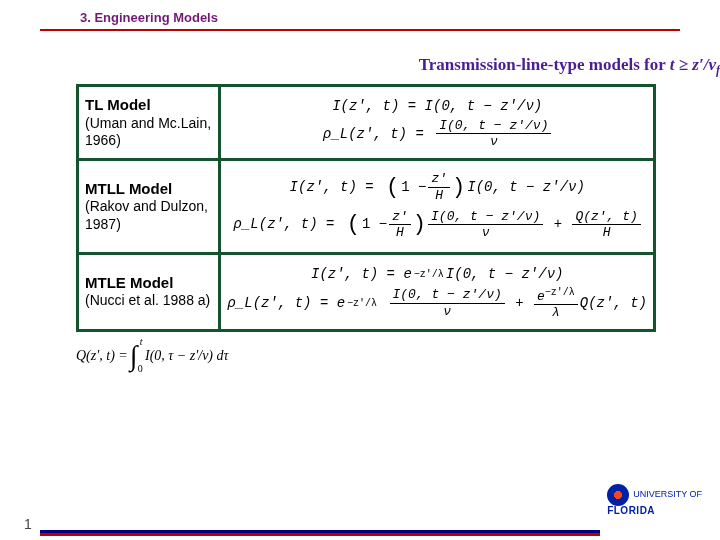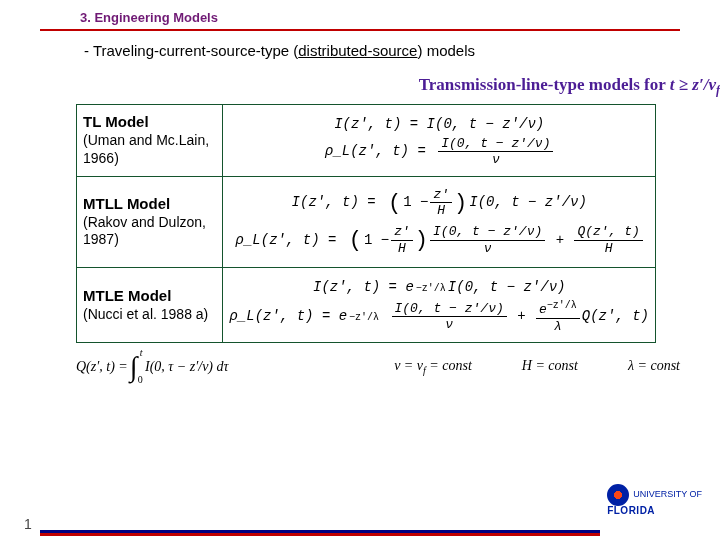--- a/index.html
+++ b/index.html
@@ -39,21 +39,21 @@
     color: #4c1d95;
   }
   .subtitle .var { font-style: italic; }
   .subtitle .sub { font-size: 12px; vertical-align: sub; font-style: italic; }
   .tbl {
     margin: 0 60px 0 76px;
     border-collapse: collapse;
     width: 580px;
   }
   .tbl td {
-    border: 1px solid #14532d;
+    border: 3px solid #14532d;
     padding: 8px 6px;
     vertical-align: middle;
     margin-left: 28px;
   }
   .mname {
     width: 175px;
     font-size: 14px;
     line-height: 1.25;
   }
   .mname .mt { font-weight: bold; font-family: "Segoe UI", Tahoma, sans-serif; font-size: 15px; }
@@ -116,23 +116,20 @@
     background: radial-gradient(circle, #fa4616 30%, #0021a5 31%);
   }
 </style>
 </head>
 <body>
 
 <div class="header">3. Engineering Models</div>
 <div class="header-line"></div>
 
 <div class="intro">
-  <div style="padding-left:36px">
-    <span>- Traveling-current-source-type (</span><span class="underline">distributed-source</span><span>) models</span>
-  </div>
 </div>
 
 <div class="subtitle">
   <span>Transmission-line-type models for </span><span class="var">t ≥ z′/v</span><span class="sub">f</span>
 </div>
 
 <table class="tbl">
 
   <tbody>
       <tr>
@@ -215,25 +212,20 @@
   </tr>
 </tbody>
   </table>
 
 <div class="bottom-row">
   <div class="qint">
     <i>Q(z′, t) =</i>
     <span class="intsym">∫<span class="intlim-top">t</span><span class="intlim-bot">0</span></span>
     &nbsp;<i>I(0, τ − z′/ν) dτ</i>
   </div>
-  <div class="consts">
-    <span><i>ν</i> = <i>v<span class="subs">f</span></i> = const</span>
-    <span><i>H</i> = const</span>
-    <span><i>λ</i> = const</span>
-  </div>
 </div>
 
 <div class="page-num">1</div>
 <div class="footer-bar"></div>
 <div class="logo">
   <span class="seal"></span><span>UNIVERSITY OF</span><br>
   <span class="big">FLORIDA</span>
 </div>
 
 </body></html>

